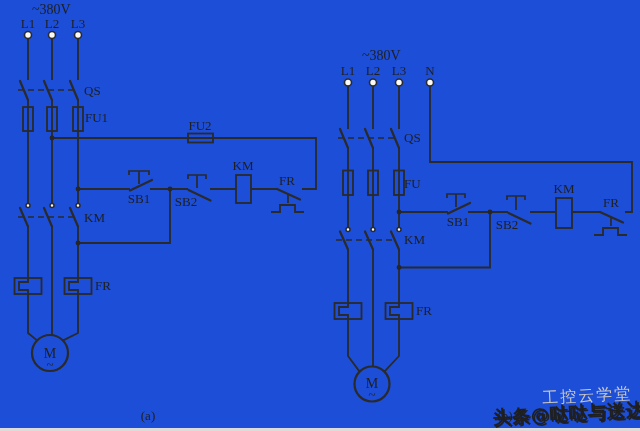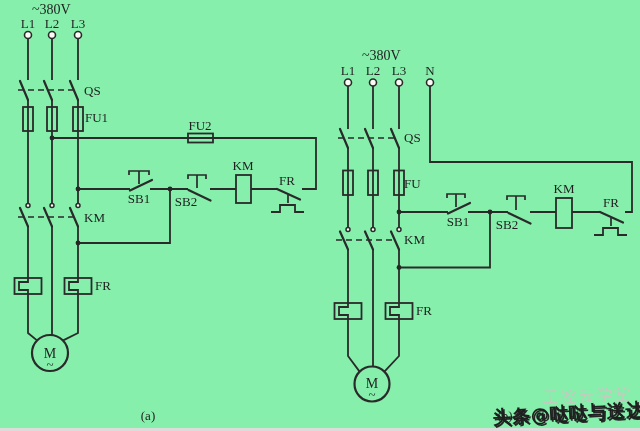--- a/index.html
+++ b/index.html
@@ -1,19 +1,19 @@
 <!DOCTYPE html>
 <html><head>
 <meta charset="utf-8">
 <style>
   html,body{margin:0;padding:0;background:#ffffff;}
   .stage{
     position:relative;
     width:640px;height:431px;
-    background:#86efac;
+    background:#1d4ed8;
     overflow:hidden;
     font-family:"Liberation Serif","DejaVu Serif",serif;
   }
   svg{position:absolute;left:0;top:0;}
   svg text{
     font-family:"Liberation Serif","DejaVu Serif",serif;
     fill:#1f1f1f;
     font-size:13px;
   }
   svg text.big{font-size:14px;}

